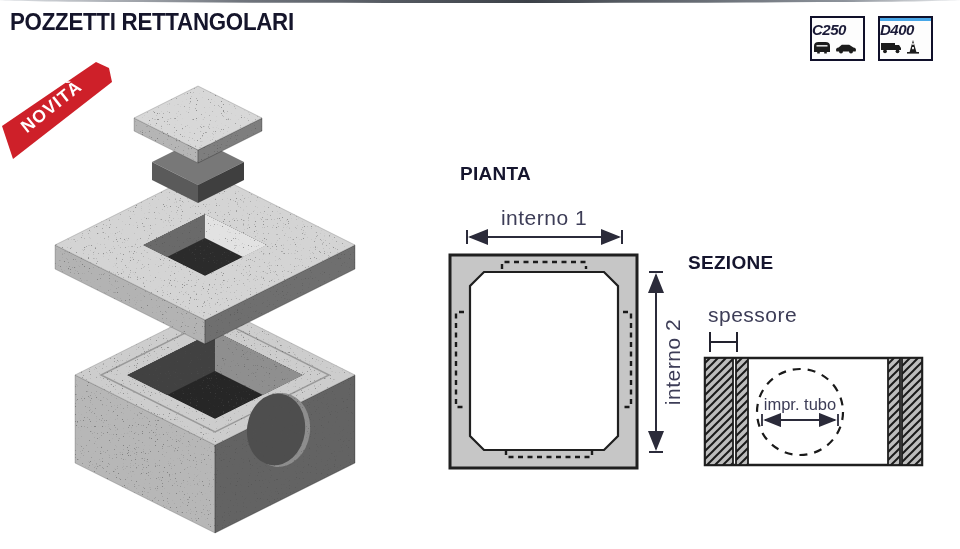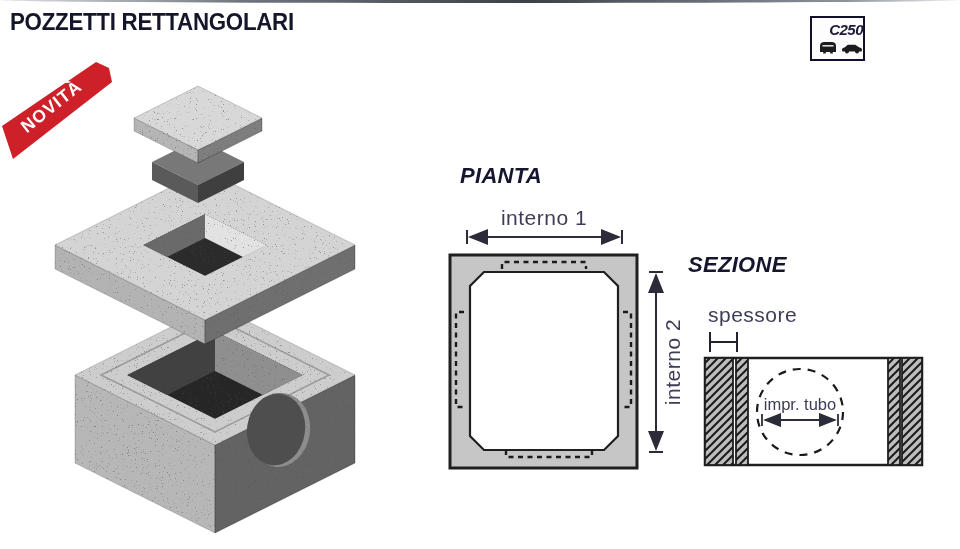--- a/index.html
+++ b/index.html
@@ -14,35 +14,34 @@
     border-radius:0 0 50% 50%/0 0 100% 100%;
   }
   .page-title{
     position:absolute;left:10px;top:8px;margin:0;
     font-size:24px;font-weight:bold;color:#15152b;letter-spacing:-.3px;
     transform:scaleX(.93);transform-origin:left center;white-space:nowrap;
   }
   .badges{position:absolute;left:810px;top:16px;display:flex;gap:13px;}
   .badge{
     width:55px;height:45px;box-sizing:border-box;border:2.5px solid #10102a;
-    background:#fdfdfd;display:flex;flex-direction:column;align-items:flex-end;
+    background:#fdfdfd;display:flex;flex-direction:column;align-items:flex-start;
     position:relative;
   }
   .badge .blue-top{position:absolute;left:0;top:0;width:100%;height:3px;background:#47a7e8;}
   .badge .badge-label{
     font-size:15px;font-weight:900;font-style:italic;color:#1b1b38;
     margin-top:4px;line-height:15px;letter-spacing:-.5px;
   }
   .badge .icon-row{display:flex;gap:3px;align-items:flex-end;margin-top:2px;}
   .ribbon-wrap{position:absolute;left:0;top:48px;width:140px;height:140px;}
   .illu{position:absolute;left:20px;top:50px;}
   .drawing-label{
-    position:absolute;margin:0;font-size:22px;font-weight:bold;color:#15152e;
+    position:absolute;margin:0;font-size:19px;font-weight:bold;color:#15152e;
     letter-spacing:.3px;
-    font-style:italic;
   }
   #plan-label{left:460px;top:163px;}
   #section-label{left:688px;top:252px;}
   .plan-svg{position:absolute;left:440px;top:200px;}
   .section-svg{position:absolute;left:690px;top:290px;}
   .dim-text{font-family:"Liberation Sans",sans-serif;fill:#3d3d57;}
   svg{display:block;}
 </style>
 </head>
 <body>
@@ -56,20 +55,38 @@
     <span class="badge-label">C250</span>
     <span class="icon-row">
       <svg width="20" height="15" viewBox="0 0 20 15">
         <path d="M2,13 v-6 q0-4 4.5-4 h7 q4.5,0 4.5,4 v6 h-3.2 v1.4 h-2.6 v-1.4 H7.8 v1.4 H5.2 v-1.4 z" fill="#1c1c1c"></path>
         <rect x="4.5" y="6" width="11" height="1.6" fill="#ffffff" opacity=".85"></rect>
       </svg>
       <svg width="22" height="15" viewBox="0 0 22 15">
         <path d="M1,11 q0-2.6 2.6-2.6 l3.2-2.6 h7.4 l4.2,2.6 q2.6,0 2.6,2.6 l-.4,1.4 H1.4 z" fill="#1c1c1c"></path>
         <circle cx="6" cy="12.4" r="2" fill="#1c1c1c"></circle>
         <circle cx="16" cy="12.4" r="2" fill="#1c1c1c"></circle>
+      </svg>
+    </span>
+  </div>
+  <div class="badge">
+    <span class="blue-top"></span>
+    <span class="badge-label">D400</span>
+    <span class="icon-row">
+      <svg width="22" height="15" viewBox="0 0 22 15">
+        <rect x="1" y="4" width="14" height="7" fill="#1c1c1c"></rect>
+        <path d="M15,6 h4 l2,3 v2 h-6 z" fill="#1c1c1c"></path>
+        <circle cx="5" cy="12.3" r="1.9" fill="#1c1c1c"></circle>
+        <circle cx="17.5" cy="12.3" r="1.9" fill="#1c1c1c"></circle>
+      </svg>
+      <svg width="16" height="15" viewBox="0 0 16 15">
+        <path d="M8,1 L11.4,13 H4.6 z" fill="#1c1c1c"></path>
+        <rect x="2" y="13" width="12" height="1.6" fill="#1c1c1c"></rect>
+        <rect x="7.3" y="4" width="1.4" height="2" fill="#ffffff"></rect>
+        <rect x="7.1" y="8" width="1.8" height="2.2" fill="#ffffff"></rect>
       </svg>
     </span>
   </div>
 </div>
 
 <div class="ribbon-wrap">
   <svg width="140" height="140" viewBox="0 0 140 140">
     <polygon points="2,78 96,14 109,20 112,34 13,111" fill="#ce2029"></polygon>
     <text x="55" y="63" transform="rotate(-38.5 55 63)" text-anchor="middle" font-size="17.5" font-weight="bold" fill="#ffffff" letter-spacing="1">NOVITÀ</text>
   </svg>

